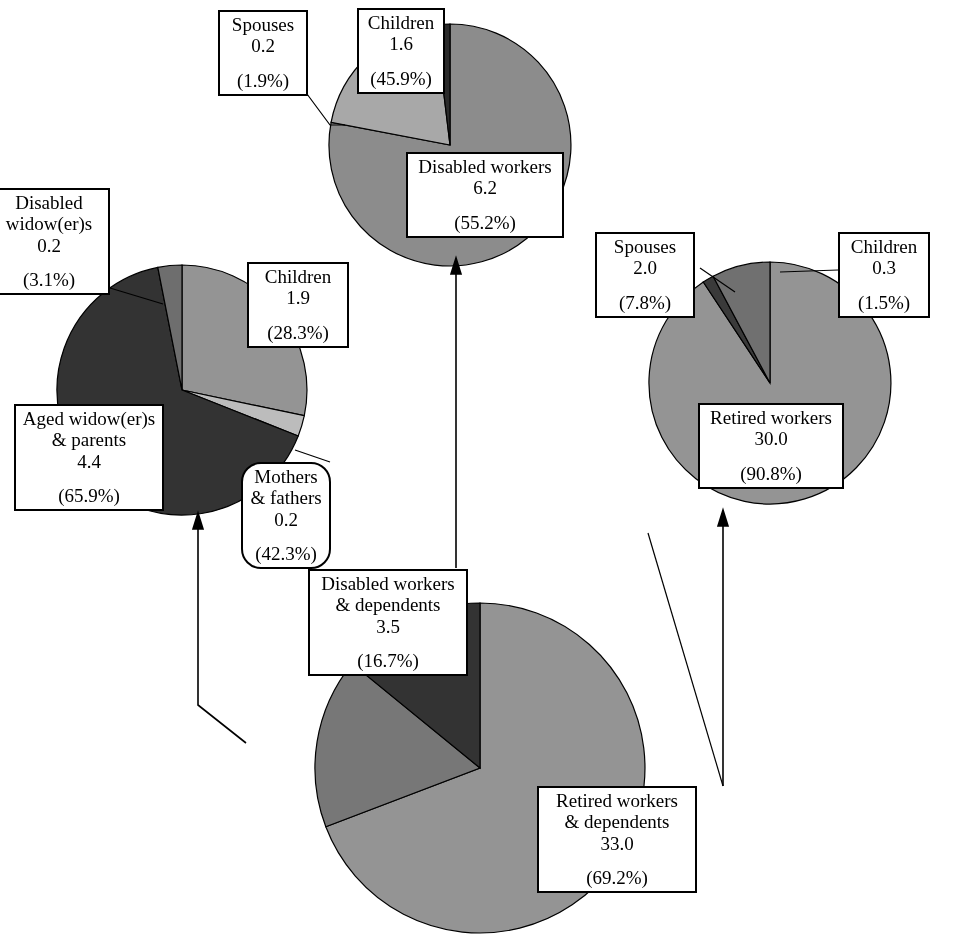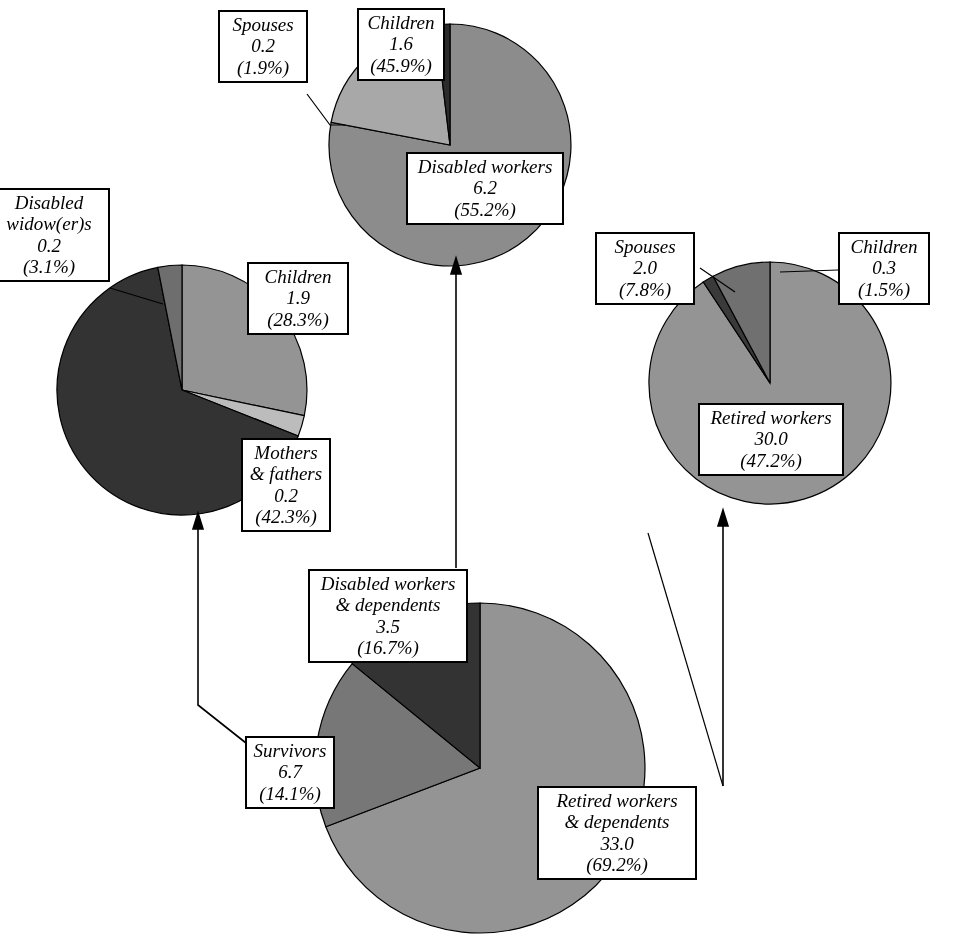--- a/index.html
+++ b/index.html
@@ -1,27 +1,27 @@
 <!DOCTYPE html>
 <html><head>
 <meta charset="utf-8">
 <style>
   html,body{margin:0;padding:0;background:#ffffff;}
   body{width:973px;height:947px;position:relative;overflow:hidden;
        font-family:"Liberation Serif","DejaVu Serif",serif;color:#000;}
-  #stage{position:absolute;left:0;top:0;width:973px;height:947px;font-style:italic;}
+  #stage{position:absolute;left:0;top:0;width:973px;height:947px;}
   svg.pies{position:absolute;left:0;top:0;width:973px;height:947px;}
   .callout{
     position:absolute;background:#ffffff;border:2px solid #000;
     text-align:center;line-height:1.12;font-size:19px;
     padding:2px 6px 3px 6px;box-sizing:border-box;white-space:nowrap;
   }
   .callout .ln{display:block;}
   .callout .v{display:block;}
-  .callout .p{display:block;}
+  .callout .p{display:block;margin-top:13px;}
 </style>
 </head>
 <body>
 
 <div id="stage">
 
   <svg class="pies" viewBox="0 0 973 947">
 
     <g>
 
@@ -113,22 +113,28 @@
     <span class="v">0.2</span>
     <span class="p">(3.1%)</span>
   </div>
 
   <div class="callout" style="left:247px;top:262px;width:102px;">
     <span class="ln">Children</span>
     <span class="v">1.9</span>
     <span class="p">(28.3%)</span>
   </div>
 
+  <div class="callout" style="left:14px;top:404px;width:150px;">
+    <span class="ln">Aged widow(er)s</span>
+    <span class="ln">&amp; parents</span>
+    <span class="v">4.4</span>
+    <span class="p">(65.9%)</span>
+  </div>
 
-  <div class="callout" style="left:241px;top:438px;width:90px;">
+  <div class="callout" style="left:241px;top:462px;width:90px;border-radius:20px;">
     <span class="ln">Mothers</span>
     <span class="ln">&amp; fathers</span>
     <span class="v">0.2</span>
     <span class="p">(42.3%)</span>
   </div>
 
   <div class="callout" style="left:595px;top:232px;width:100px;">
     <span class="ln">Spouses</span>
     <span class="v">2.0</span>
     <span class="p">(7.8%)</span>
@@ -136,35 +142,30 @@
 
   <div class="callout" style="left:838px;top:232px;width:92px;">
     <span class="ln">Children</span>
     <span class="v">0.3</span>
     <span class="p">(1.5%)</span>
   </div>
 
   <div class="callout" style="left:698px;top:403px;width:146px;">
     <span class="ln">Retired workers</span>
     <span class="v">30.0</span>
-    <span class="p">(47.2%)</span>
+    <span class="p">(90.8%)</span>
   </div>
 
   <div class="callout" style="left:308px;top:569px;width:160px;">
     <span class="ln">Disabled workers</span>
     <span class="ln">&amp; dependents</span>
     <span class="v">3.5</span>
     <span class="p">(16.7%)</span>
   </div>
 
-  <div class="callout" style="left:245px;top:736px;width:90px;">
-    <span class="ln">Survivors</span>
-    <span class="v">6.7</span>
-    <span class="p">(14.1%)</span>
-  </div>
 
   <div class="callout" style="left:537px;top:786px;width:160px;">
     <span class="ln">Retired workers</span>
     <span class="ln">&amp; dependents</span>
     <span class="v">33.0</span>
     <span class="p">(69.2%)</span>
   </div>
 
 </div>
 

